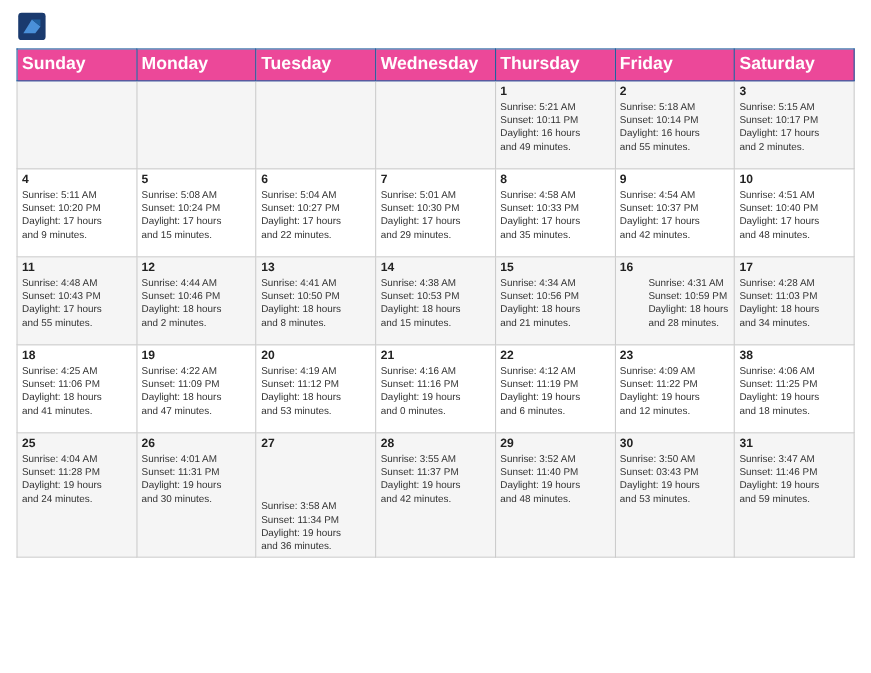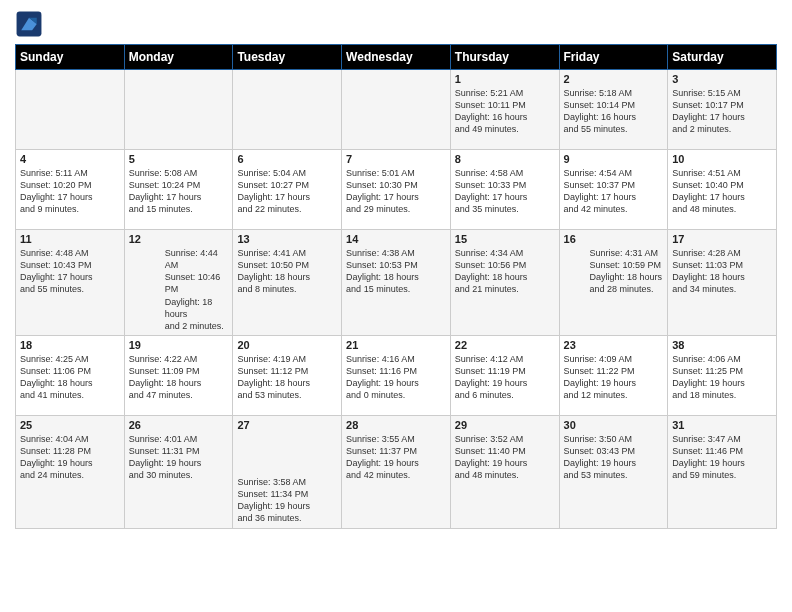--- a/index.html
+++ b/index.html
@@ -50,23 +50,23 @@
     .subtitle {
       font-size: 14px;
       color: #333;
     }
     table {
       width: 100%;
       border-collapse: collapse;
       table-layout: fixed;
     }
     thead tr th {
-      background-color: #000000;
+      background-color: #ec4899;
       color: #fff;
-      font-size: 12px;
+      font-size: 16px;
       font-weight: bold;
       padding: 5px 4px;
       text-align: left;
       border: 1px solid #2060a0;
     }
     tbody tr td {
       vertical-align: top;
       padding: 3px 4px;
       font-size: 9.5px;
       color: #222;
@@ -210,21 +210,21 @@
         <tr>
           <td>
             <span class="day-num">11</span>
             <div class="day-info" style="white-space: pre-line;">Sunrise: 4:48 AM
 Sunset: 10:43 PM
 Daylight: 17 hours
 and 55 minutes.</div>
           </td>
           <td>
             <span class="day-num">12</span>
-            <div class="day-info" style="white-space: pre-line; margin-left: 36px;">Sunrise: 4:44 AM
+            <div class="day-info" style="white-space: pre-line;">Sunrise: 4:44 AM
 Sunset: 10:46 PM
 Daylight: 18 hours
 and 2 minutes.</div>
           </td>
           <td>
             <span class="day-num">13</span>
             <div class="day-info" style="white-space: pre-line;">Sunrise: 4:41 AM
 Sunset: 10:50 PM
 Daylight: 18 hours
 and 8 minutes.</div>

